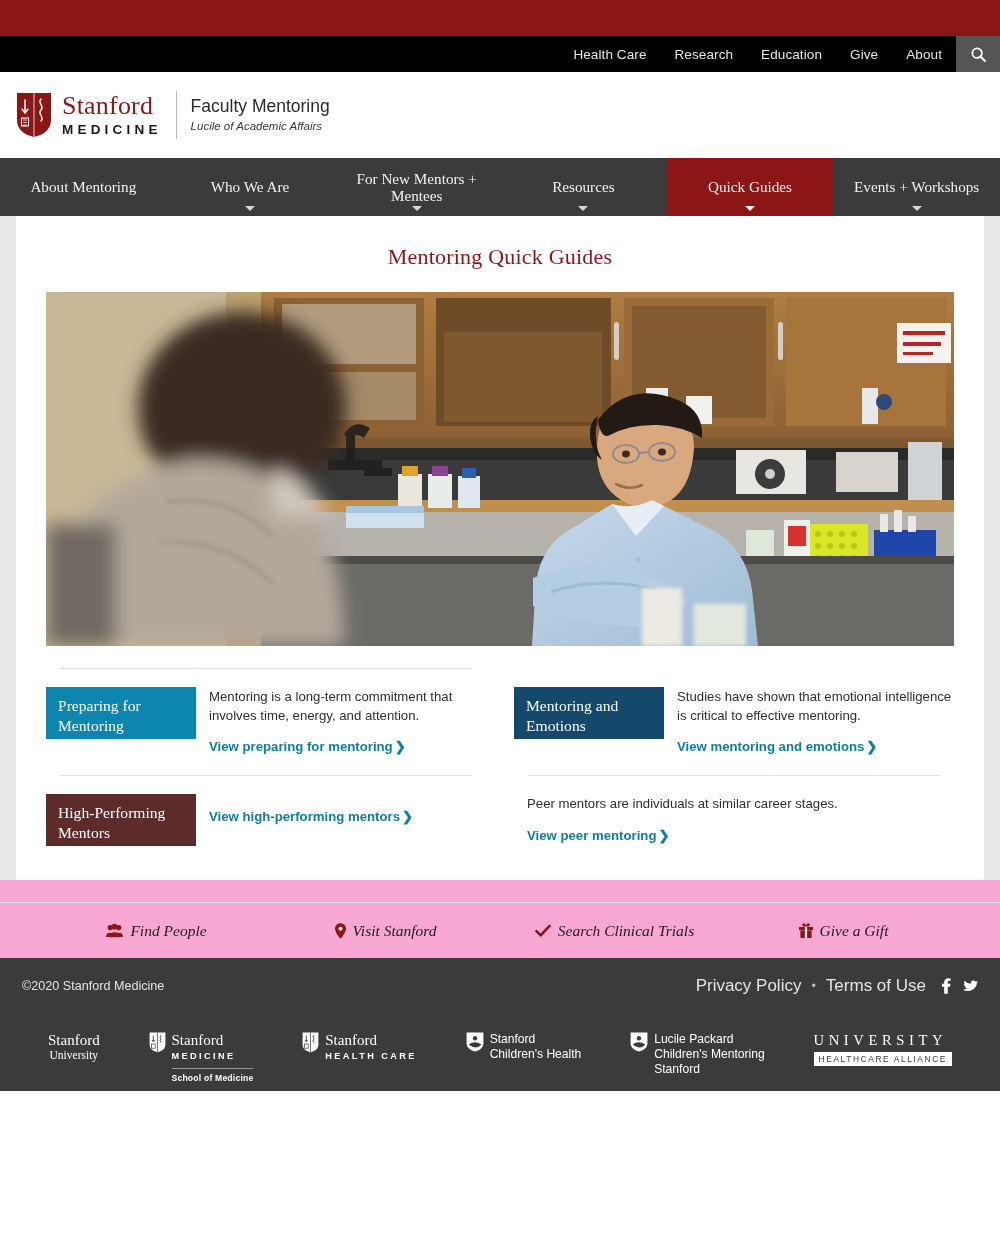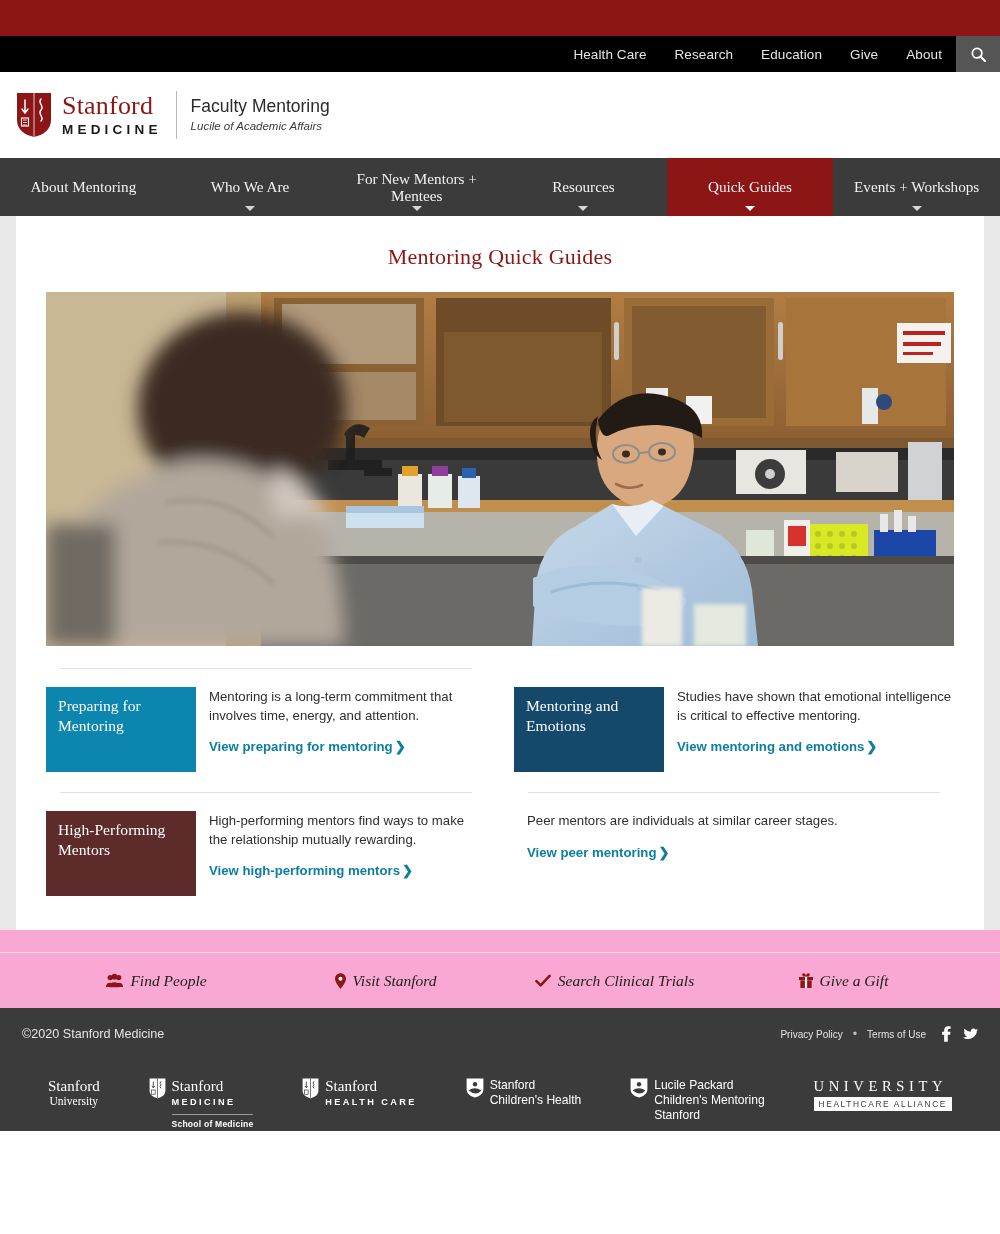--- a/index.html
+++ b/index.html
@@ -86,21 +86,21 @@
   .hero svg { display:block; }
 
   
   .guides { width:936px; margin:22px auto 0; }
   .guide-row { display:flex; }
   .guide-cell { width:468px; padding:0 14px; }
   .guide-sep { border-top:1px solid #e0e0e0; margin:0 14px 18px; }
   .guide-row.second .guide-sep { margin-top:20px; }
   .guide-inner { display:flex; }
   .guide-box {
-    width:150px; height:85px; flex:none; padding:9px 12px 0 12px;
+    width:150px; height:52px; flex:none; padding:9px 12px 0 12px;
     color:#fff; font-family:"Liberation Serif", serif;
     font-size:15.6px; line-height:1.28;
   }
   .guide-body { padding-left:13px; padding-top:1px; }
   .guide-desc { font-size:13.2px; color:#2e2e2e; line-height:1.42; }
   .guide-link {
     display:inline-block; margin-top:14px; color:#0d7ea2;
     font-size:13.2px; font-weight:700; text-decoration:none;
     white-space:nowrap;
   }
@@ -113,25 +113,25 @@
     height:56px; padding:0 42px;
   }
   .ql-item {
     flex:1 1 0; display:flex; align-items:center; justify-content:center;
     color:#1c1c1c; font-family:"Liberation Serif", serif; font-size:15.5px;
     text-decoration:none; cursor:pointer;
   }
   .ql-item svg { margin-right:7px; flex:none; }
 
   
-  .footer { background:#3b3b3b; padding:18px 22px 2px; }
+  .footer { background:#3b3b3b; padding:18px 22px 8px; }
   .footer-top { display:flex; align-items:center; justify-content:space-between; }
   .copyright { color:#e4e4e4; font-size:12.6px; }
   .footer-links { display:flex; align-items:center; gap:10px; }
-  .footer-links a { color:#e4e4e4; font-size:10px; text-decoration:none; }
+  .footer-links a { color:#e4e4e4; font-size:17px; text-decoration:none; }
   .dot-sep { color:#bdbdbd; font-size:12.6px; }
   .social { display:flex; align-items:center; gap:12px; margin-left:6px; }
   .social svg { display:block; cursor:pointer; }
 
   .footer-logos {
     display:flex; align-items:flex-start; justify-content:space-between;
     padding:36px 26px 0; gap:10px;
   }
   .flogo { display:flex; align-items:flex-start; color:#fff; }
   .flogo .fshield { margin-right:6px; flex:none; }
@@ -389,21 +389,20 @@
         </div>
 
         <div class="guide-row second">
           <div class="guide-cell">
             <div class="guide-sep"></div>
             <div class="guide-inner">
               <div class="guide-box" style="background:#5e2b2b">
                 <span>High-Performing Mentors</span>
               </div>
               <div class="guide-body">
-                <div class="guide-desc">High-performing mentors find ways to make the relationship mutually rewarding.</div>
                 <a class="guide-link"><span>View high-performing mentors</span><span class="chev">❯</span></a>
               </div>
             </div>
           </div>
           <div class="guide-cell">
             <div class="guide-sep"></div>
             <div class="guide-inner">
               <div class="guide-body">
                 <div class="guide-desc">Peer mentors are individuals at similar career stages.</div>
                 <a class="guide-link"><span>View peer mentoring</span><span class="chev">❯</span></a>

